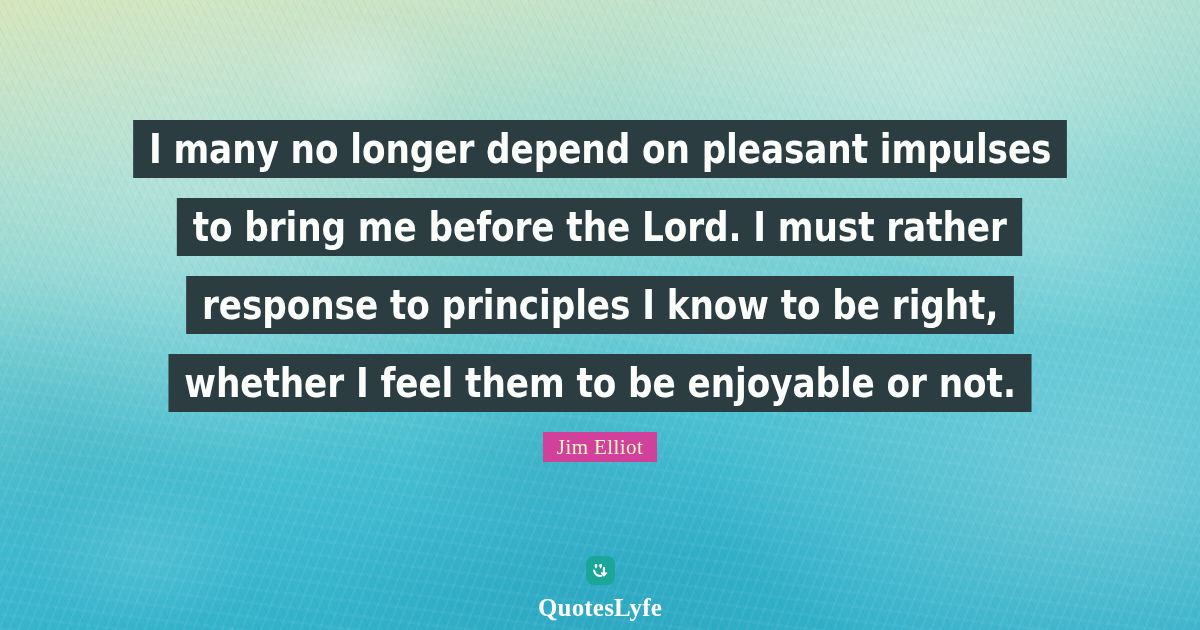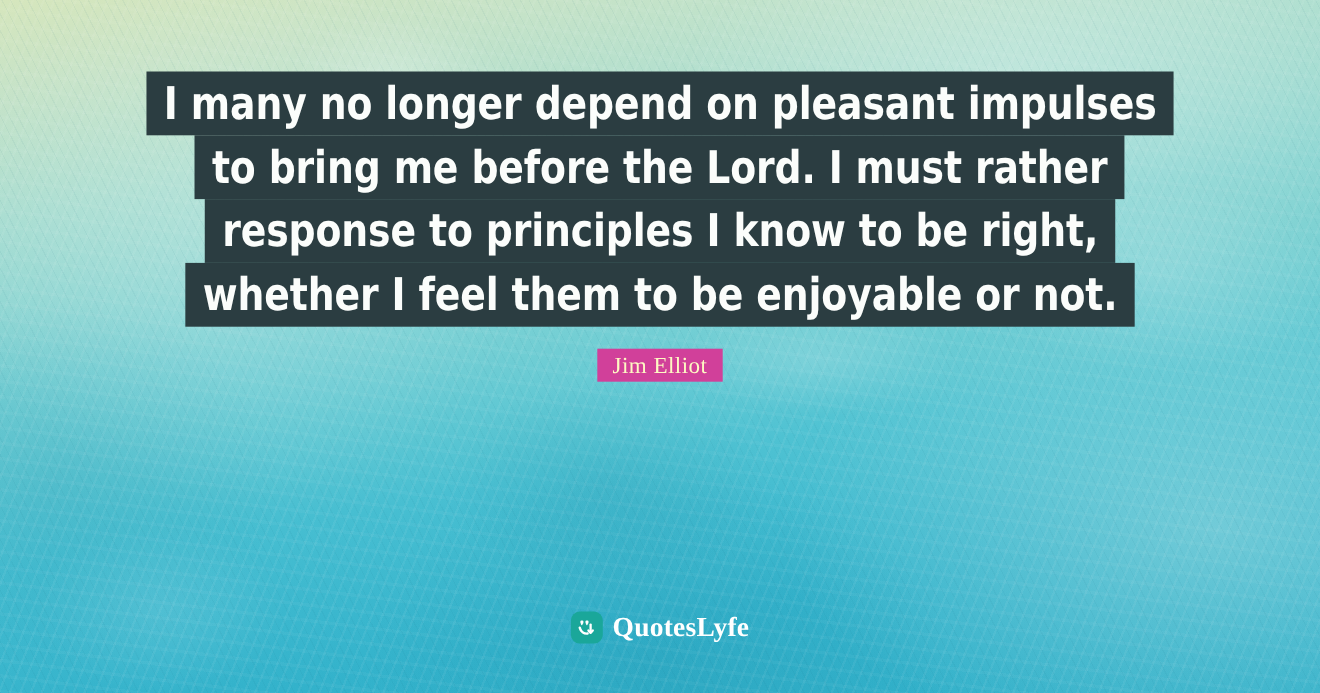--- a/index.html
+++ b/index.html
@@ -71,25 +71,25 @@
 
   #content {
     position: absolute;
     inset: 0;
     display: flex;
     flex-direction: column;
     align-items: center;
   }
 
   #quote-lines {
-    margin-top: 65px;
+    margin-top: 120px;
     display: flex;
     flex-direction: column;
     align-items: center;
-    gap: 0;
+    gap: 20px;
   }
 
   .quote-line {
     background: #2b3d41;
     color: #fbfdfb;
     font-family: "Liberation Sans Narrow", "DejaVu Sans Condensed", "Liberation Sans", sans-serif;
     font-weight: bold;
     font-size: 41px;
     line-height: 58px;
     height: 58px;
@@ -117,20 +117,21 @@
 
   #brand {
     position: absolute;
     left: 0;
     right: 0;
     top: 556px;
     display: flex;
     justify-content: center;
     align-items: center;
     gap: 9px;
+    flex-direction: column;
   }
 
   #brand-icon {
     width: 29px;
     height: 29px;
     border-radius: 8px;
     background: #1aa79a;
     display: flex;
     align-items: center;
     justify-content: center;

